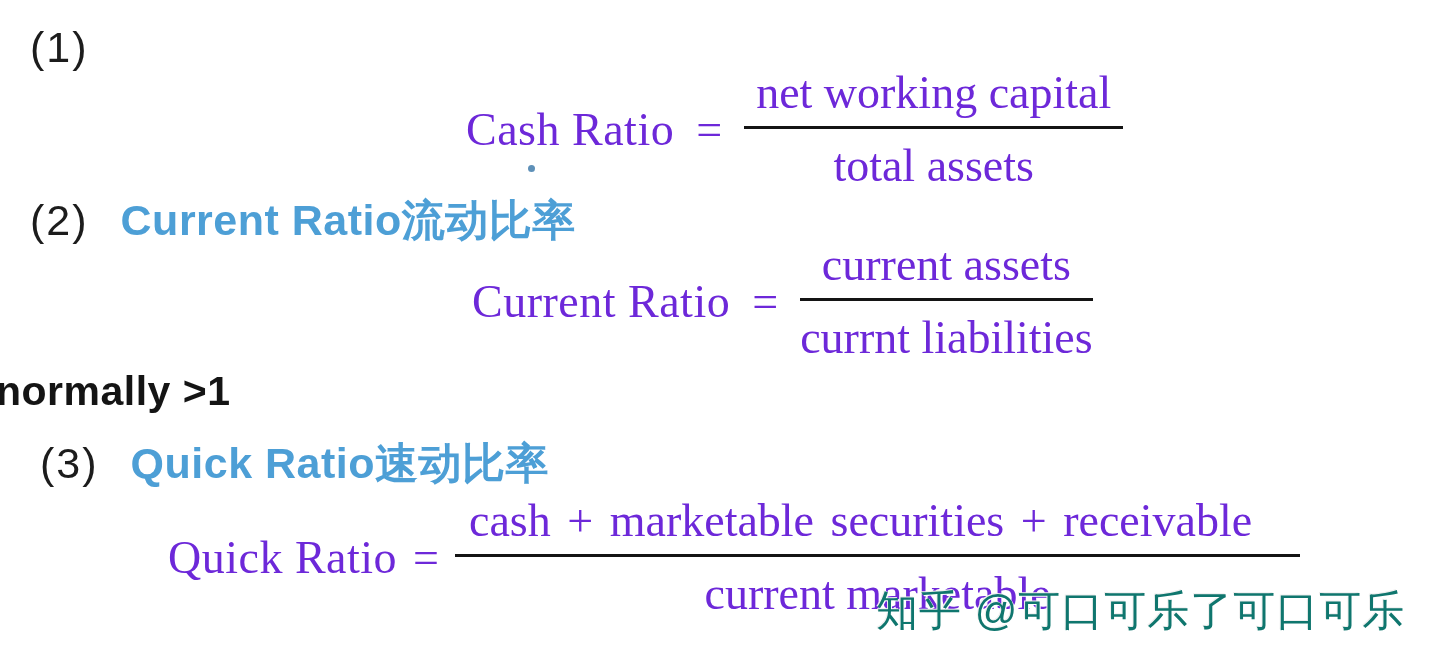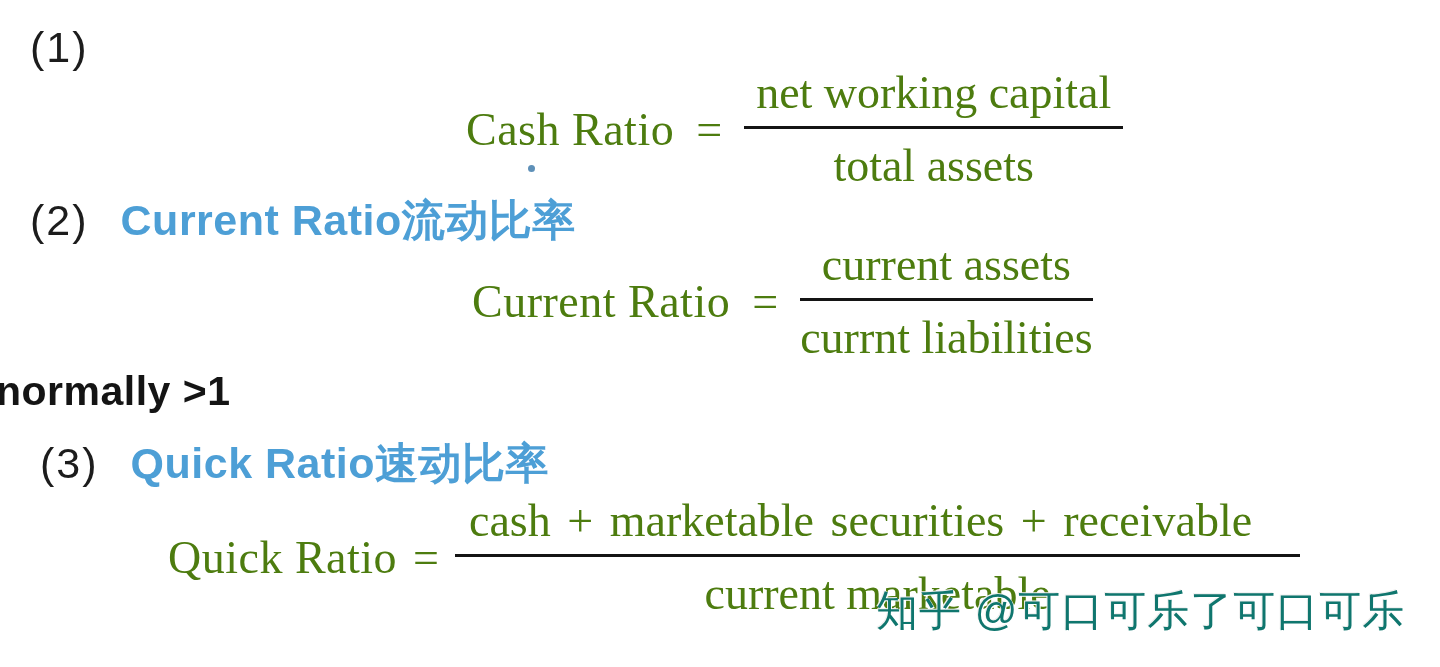--- a/index.html
+++ b/index.html
@@ -41,21 +41,21 @@
   .h2 { left: 30px;  top: 197px; }
   .h3 { left: 40px;  top: 440px; }
 
   
   .formula {
     position: absolute;
     display: flex;
     align-items: center;
     font-family: "Liberation Serif", "DejaVu Serif", serif;
     font-size: 46px;
-    color: #4d7c0f;
+    color: #6d28d9;
     white-space: nowrap;
   }
   .formula .lhs { letter-spacing: 0.5px; }
   .formula .eq  { margin: 0 22px; }
   .frac {
     display: inline-flex;
     flex-direction: column;
     text-align: center;
   }
   .frac .num {

